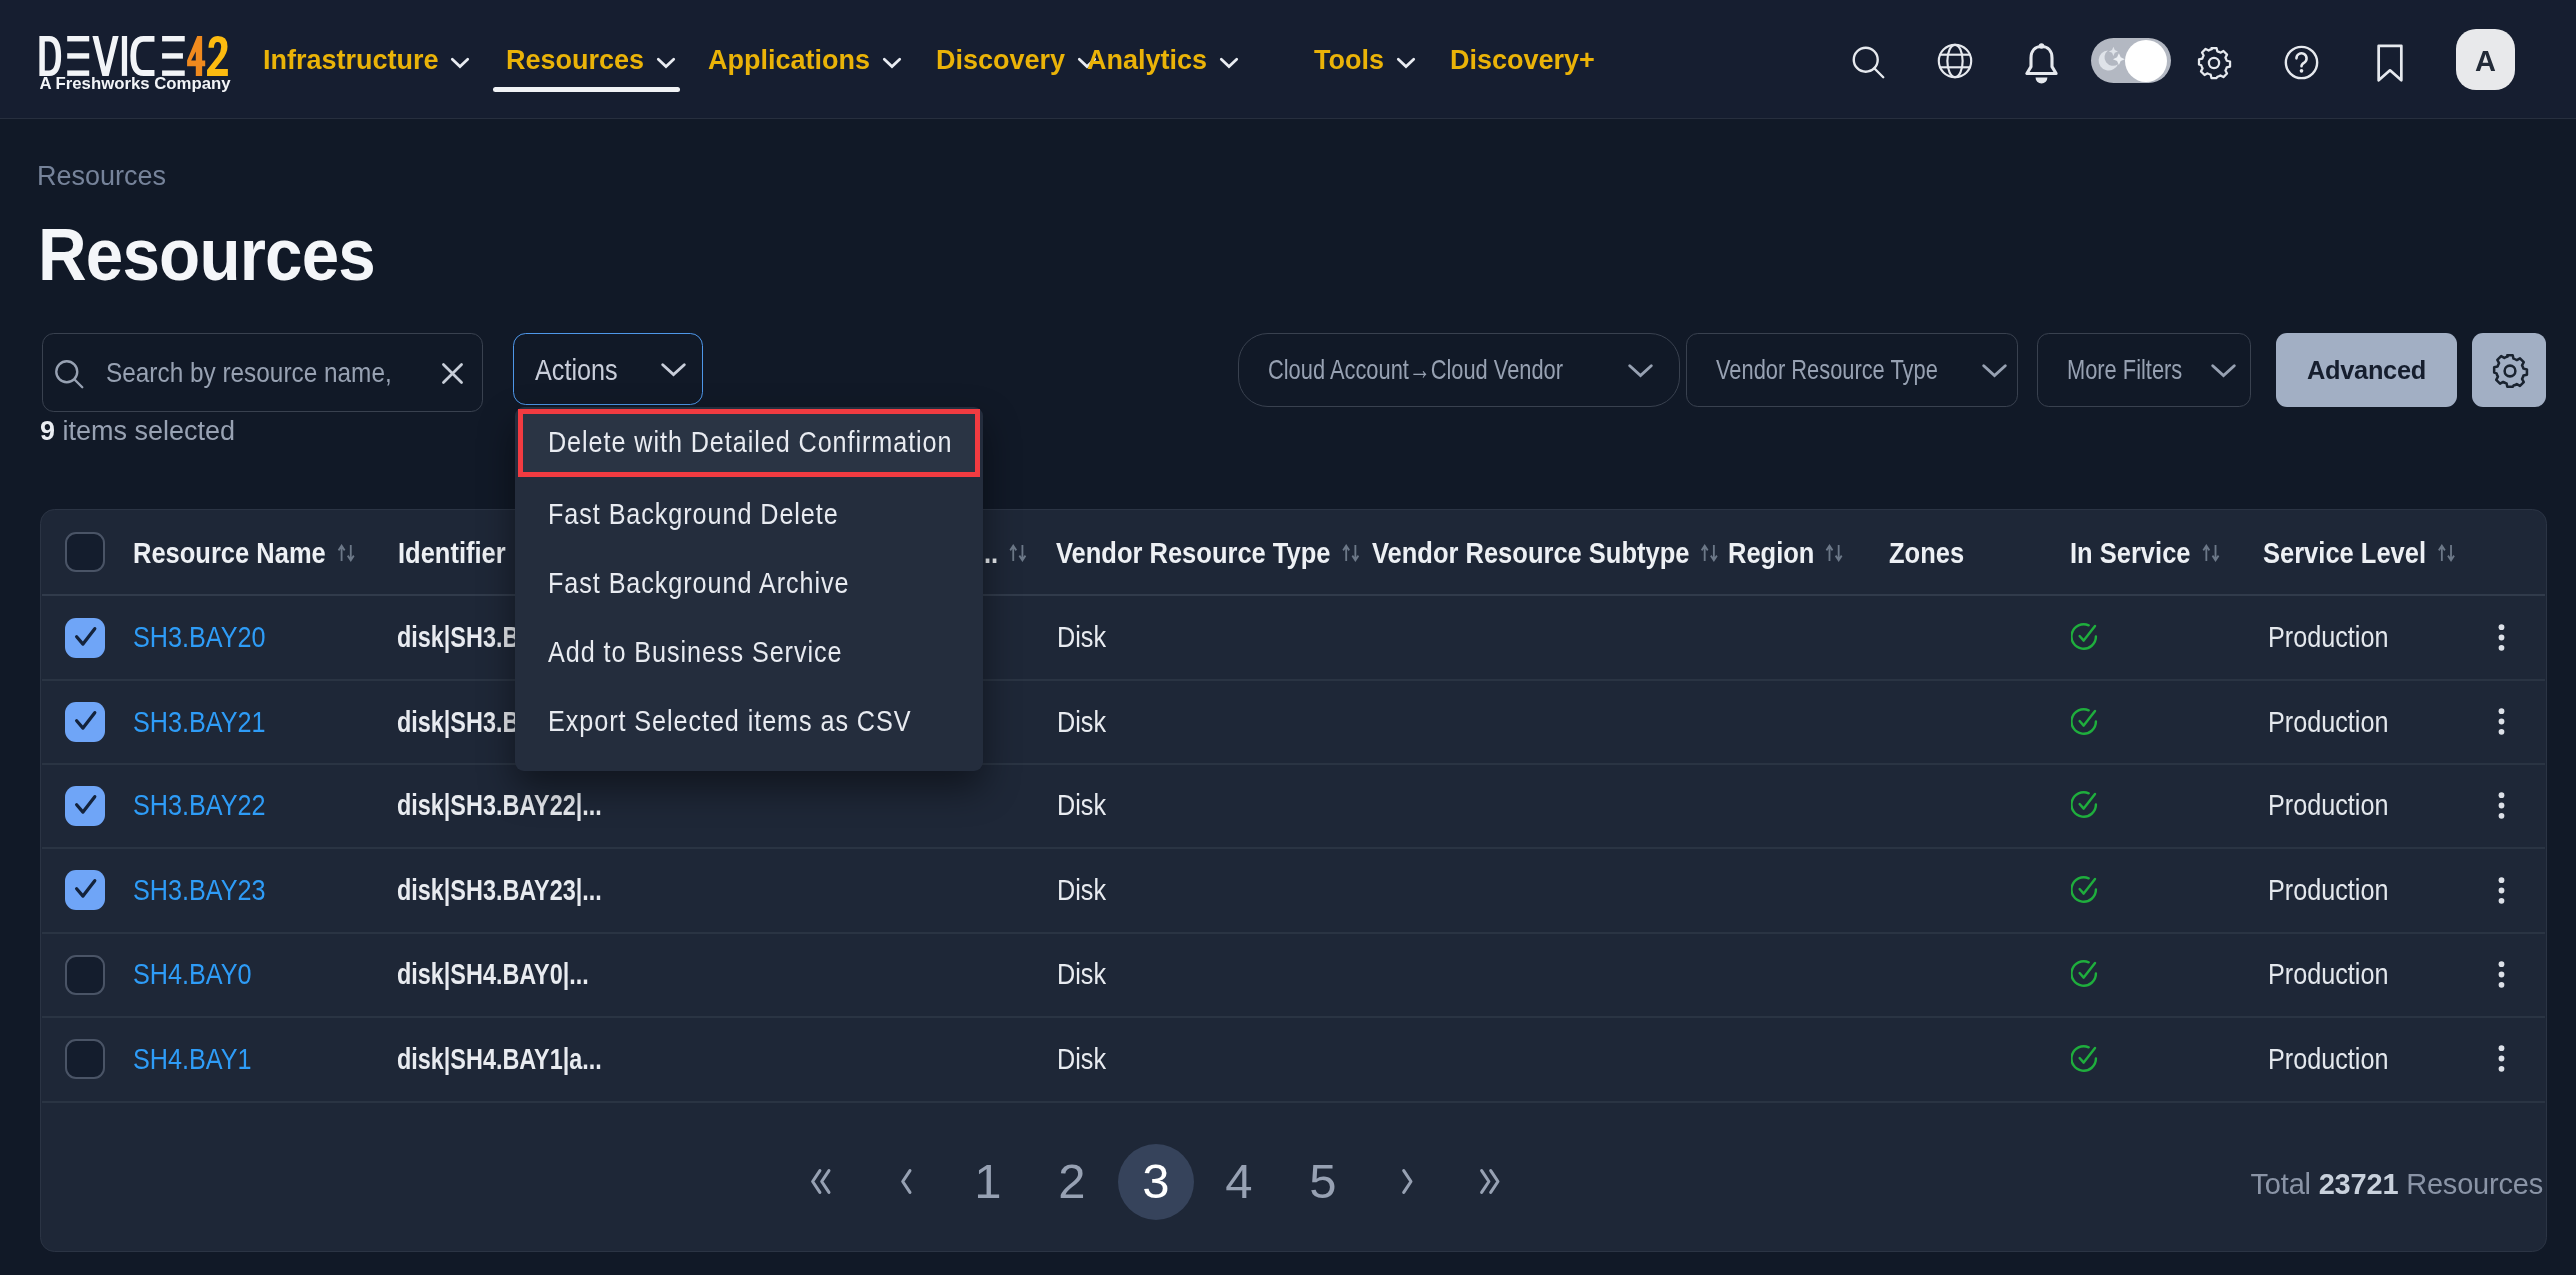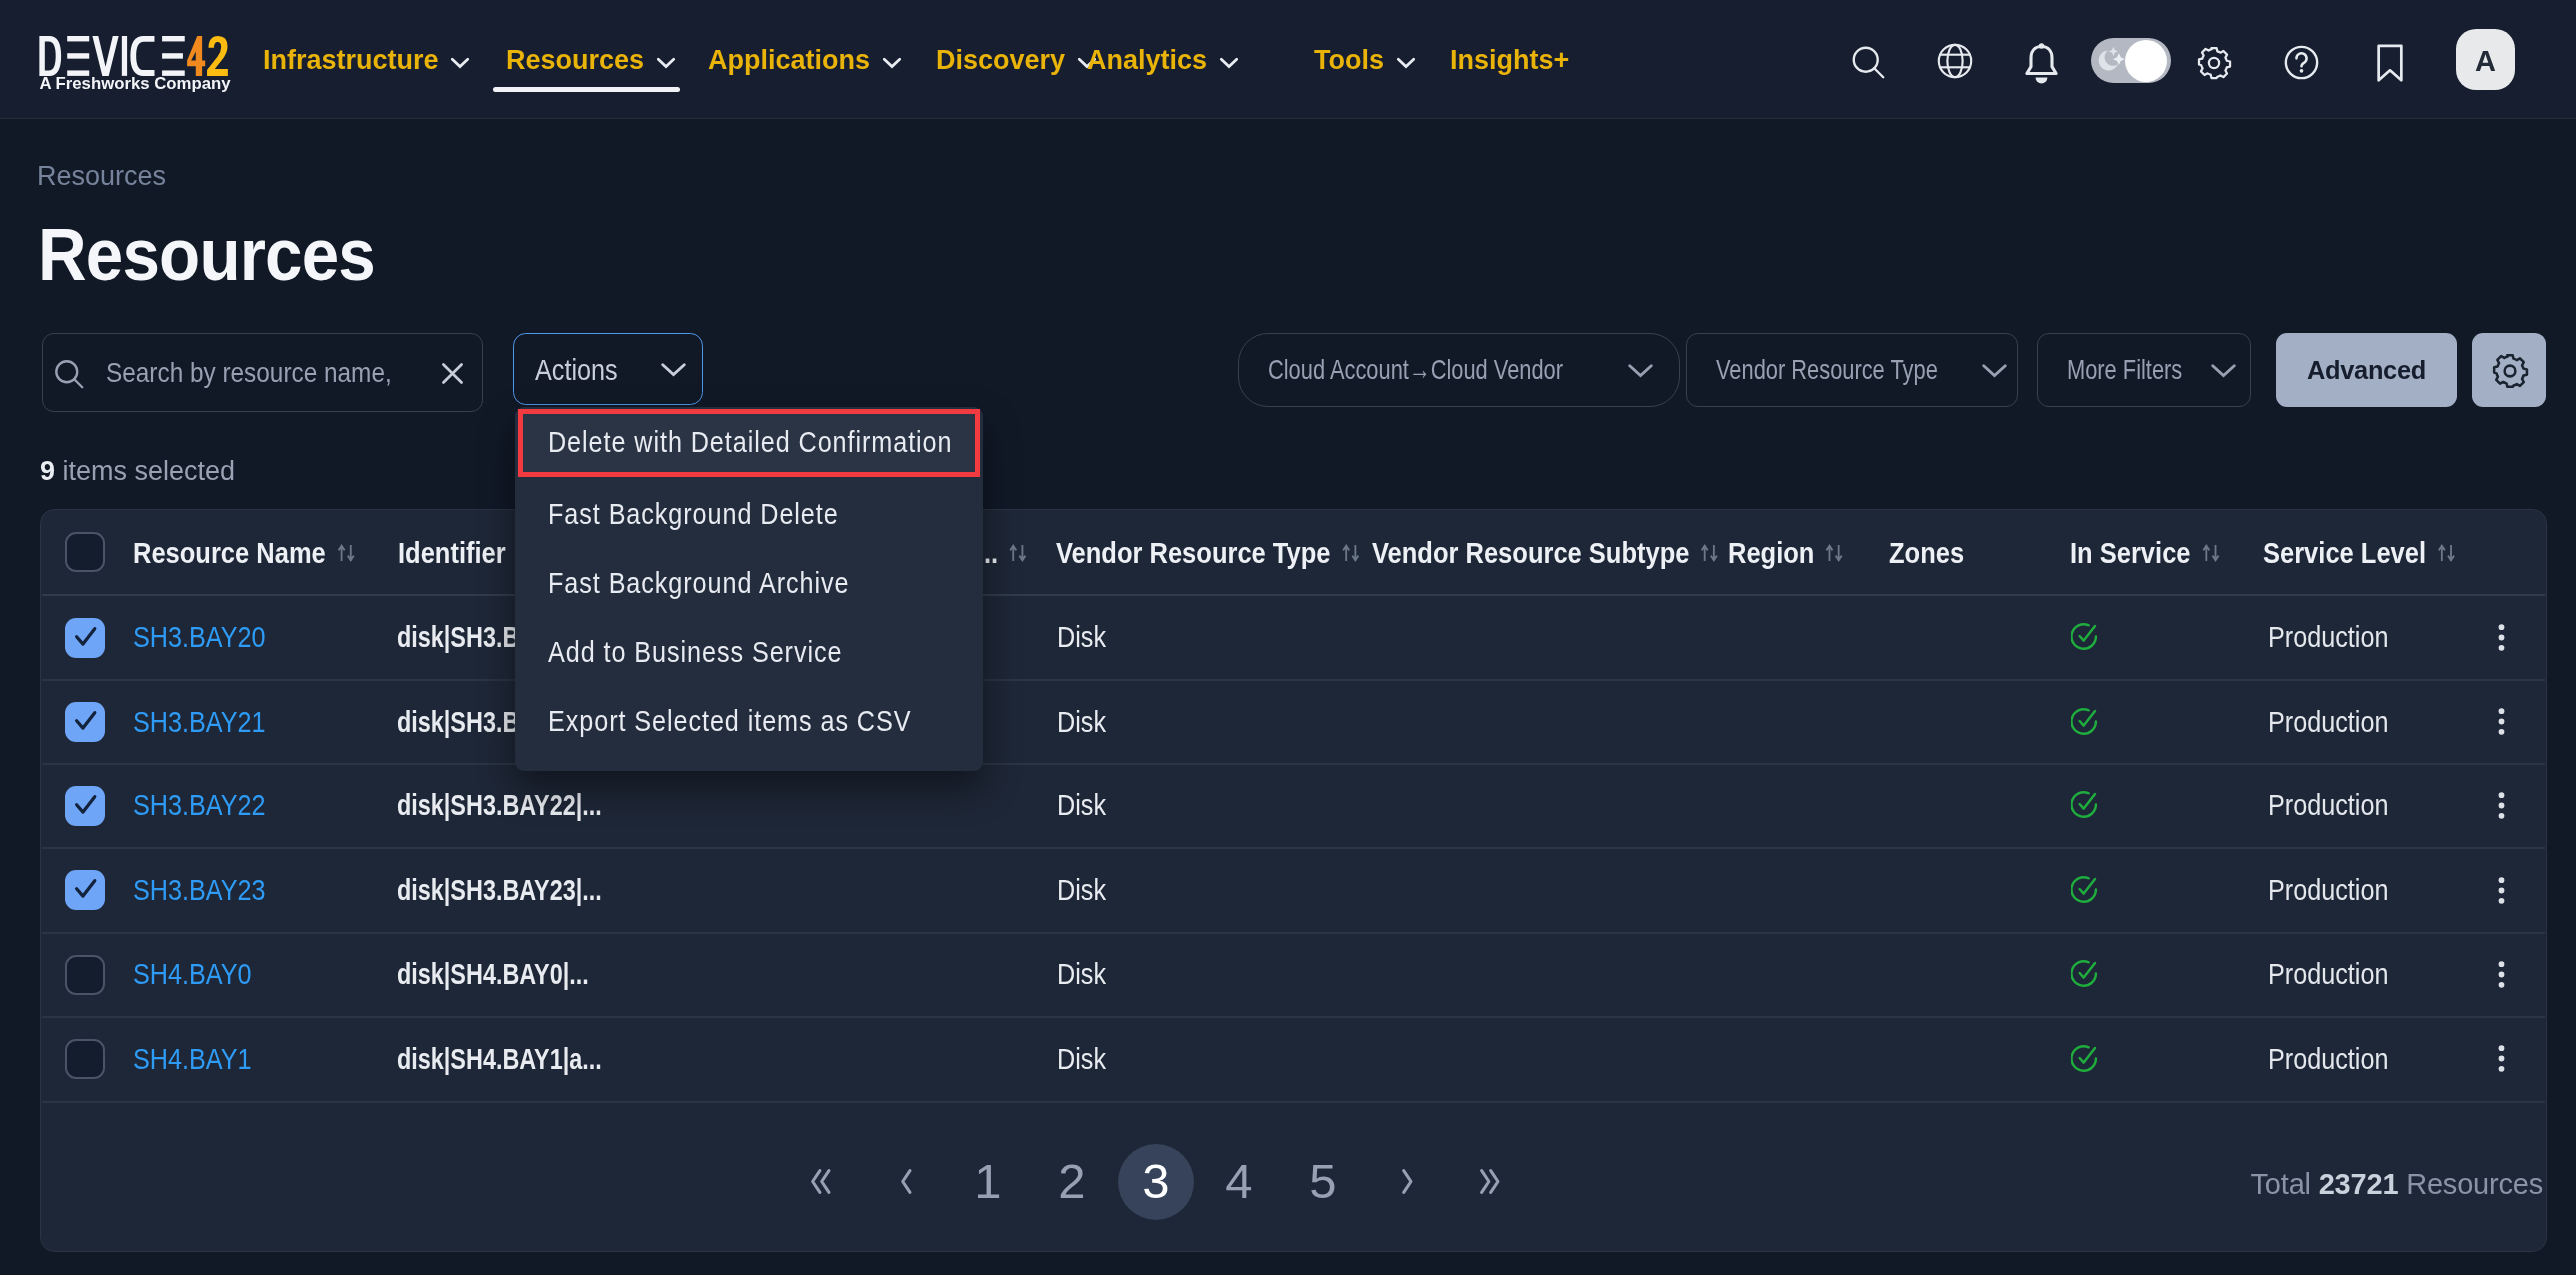--- a/index.html
+++ b/index.html
@@ -17,21 +17,21 @@
   
   .inputbox { position:absolute; top:333px; height:79px; border:1.8px solid #39414F; border-radius:11.8px; }
   #searchbox { left:42px; width:441px; }
   #search-ph { position:absolute; left:106px; top:357px; font-size:28px; color:#97A1B2; display:inline-block; transform:scaleX(0.87); transform-origin:left center; }
   #actionsbtn { position:absolute; left:513px; top:333px; width:190px; height:72px; border:1.8px solid #4E97E9; border-radius:12.7px; }
   #actions-txt { position:absolute; left:535px; top:353px; font-size:30px; color:#C9CEDA; display:inline-block; transform:scaleX(0.84); transform-origin:left center; }
   .filterbox { display:flex; align-items:center; padding:0 0 0 29px; overflow:hidden; } .filterbox span { font-size:28px; color:#97A1B2; white-space:nowrap; display:inline-block; transform:scaleX(0.78); transform-origin:left center; }
   #advbtn { position:absolute; left:2276px; top:333px; width:181px; height:74px; background:#A2AFC4; border-radius:11px; text-align:center; }
   #advbtn span { font-size:25.4px; font-weight:700; letter-spacing:-0.3px; color:#161E2E; line-height:74px; }
   #gearbtn { position:absolute; left:2472px; top:333px; width:74px; height:74px; background:#A2AFC4; border-radius:11px; }
-  #nine { position:absolute; left:40px; top:456px; font-size:27px; color:#98A2B3; }
+  #nine { position:absolute; left:40px; top:416px; font-size:27px; color:#98A2B3; }
   #nine b { color:#EAEDF2; font-weight:700; }
   
   #card { position:absolute; left:40px; top:509px; width:2507px; height:743px; background:#1E2737; border:1.8px solid #2B3444; border-radius:14.5px; }
   .hdr { position:absolute; top:536px; font-size:30px; font-weight:700; color:#EDF0F4; white-space:nowrap; display:inline-flex; align-items:center; gap:11.8px; transform:scaleX(0.85); transform-origin:left center; }
   #hdrline { position:absolute; left:42px; top:594px; width:2503px; height:1.8px; background:#313B4B; }
   .rowline { position:absolute; left:42px; width:2503px; height:1.8px; background:#2A3443; }
   .cell { position:absolute; font-size:30px; white-space:nowrap; display:inline-block; transform:scaleX(0.84); transform-origin:left center; }
   .name { color:#2E9CF7; }
   .ident { color:#E8EBF0; font-weight:600; transform:scaleX(0.78) !important; }
   .disk { color:#E8EBF0; font-weight:400; }
@@ -88,21 +88,21 @@
     </svg></span>
 <span class="navitem" style="left:936px;">Discovery<svg width="20" height="11.8" viewBox="0 0 22 13">
       <path d="M2.5,2.5 L11,10.5 L19.5,2.5" stroke="#E9ECF2" stroke-width="3" fill="none" stroke-linecap="round"></path>
     </svg></span>
 <span class="navitem" style="left:1087px;">Analytics<svg width="20" height="11.8" viewBox="0 0 22 13">
       <path d="M2.5,2.5 L11,10.5 L19.5,2.5" stroke="#E9ECF2" stroke-width="3" fill="none" stroke-linecap="round"></path>
     </svg></span>
 <span class="navitem" style="left:1314px;">Tools<svg width="20" height="11.8" viewBox="0 0 22 13">
       <path d="M2.5,2.5 L11,10.5 L19.5,2.5" stroke="#E9ECF2" stroke-width="3" fill="none" stroke-linecap="round"></path>
     </svg></span>
-<span class="navitem" style="left:1450px;">Insights+</span>
+<span class="navitem" style="left:1450px;">Discovery+</span>
 <div id="res-underline"></div>
 
 <svg class="abs" style="left:1851px; top:45px;" width="35" height="35" viewBox="0 0 38 38">
   <circle cx="16" cy="16" r="13" stroke="#E6E9EE" stroke-width="2.6" fill="none"></circle>
   <line x1="25.5" y1="25.5" x2="35" y2="35" stroke="#E6E9EE" stroke-width="2.6" stroke-linecap="round"></line>
 </svg>
 <svg class="abs" style="left:1937px; top:43px;" width="36" height="36" viewBox="0 0 40 40">
   <circle cx="20" cy="20" r="18" stroke="#E6E9EE" stroke-width="2.4" fill="none"></circle>
   <ellipse cx="20" cy="20" rx="8.5" ry="18" stroke="#E6E9EE" stroke-width="2.4" fill="none"></ellipse>
   <line x1="3" y1="13" x2="37" y2="13" stroke="#E6E9EE" stroke-width="2.4"></line>

